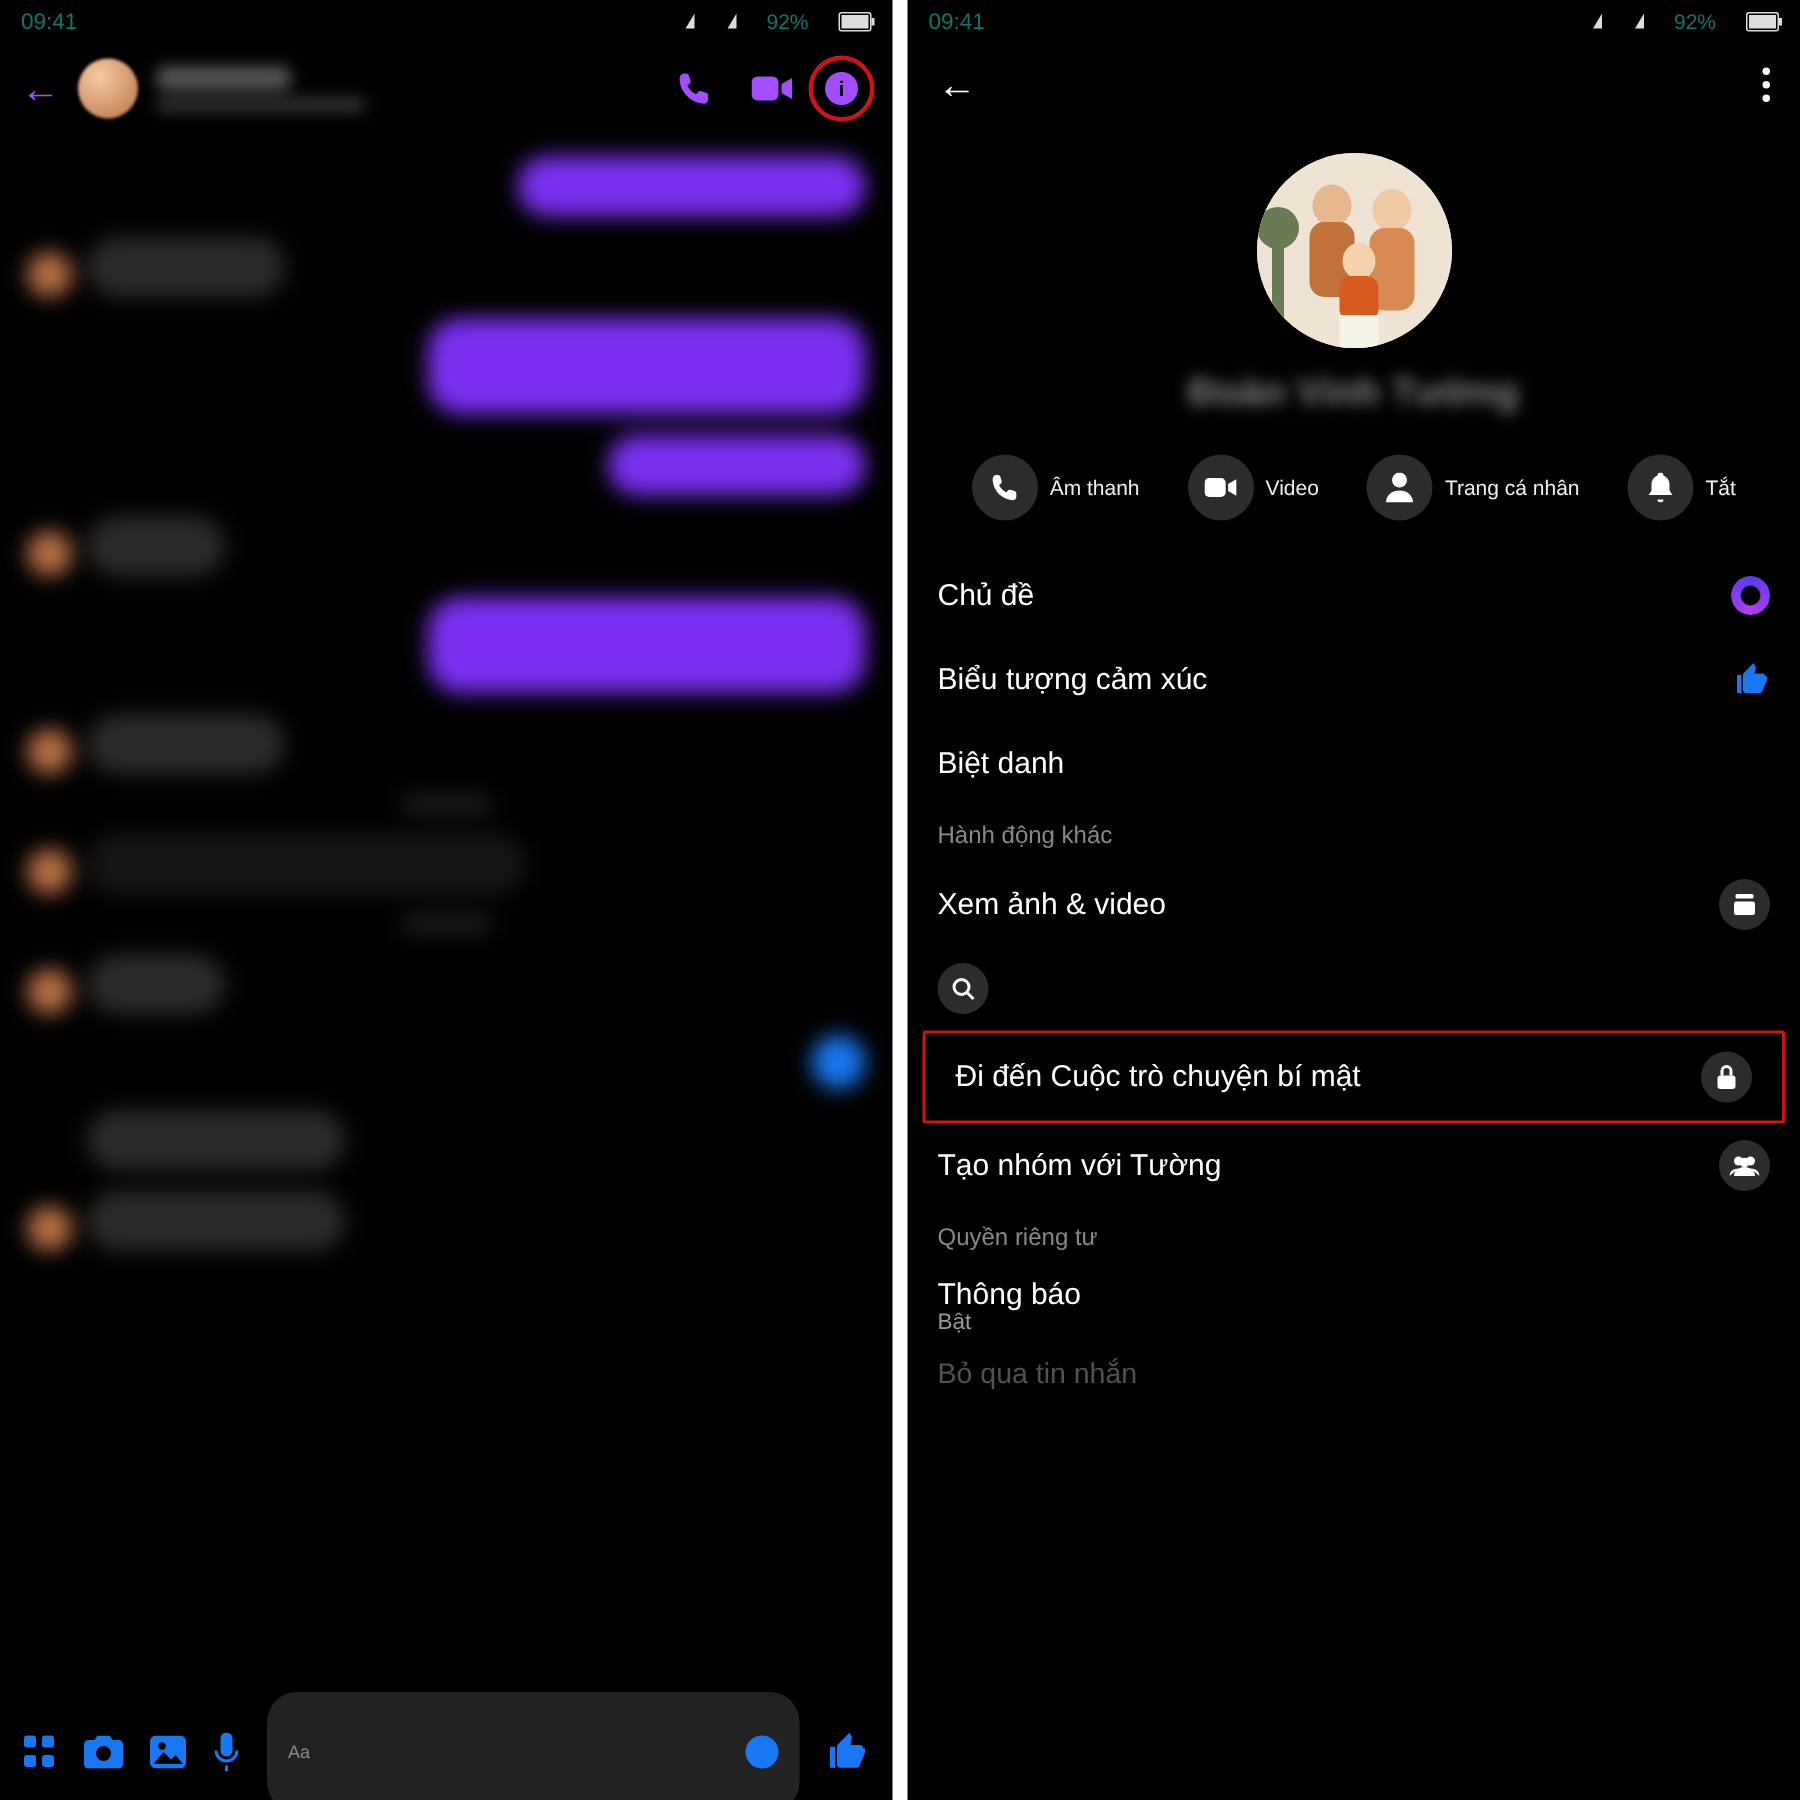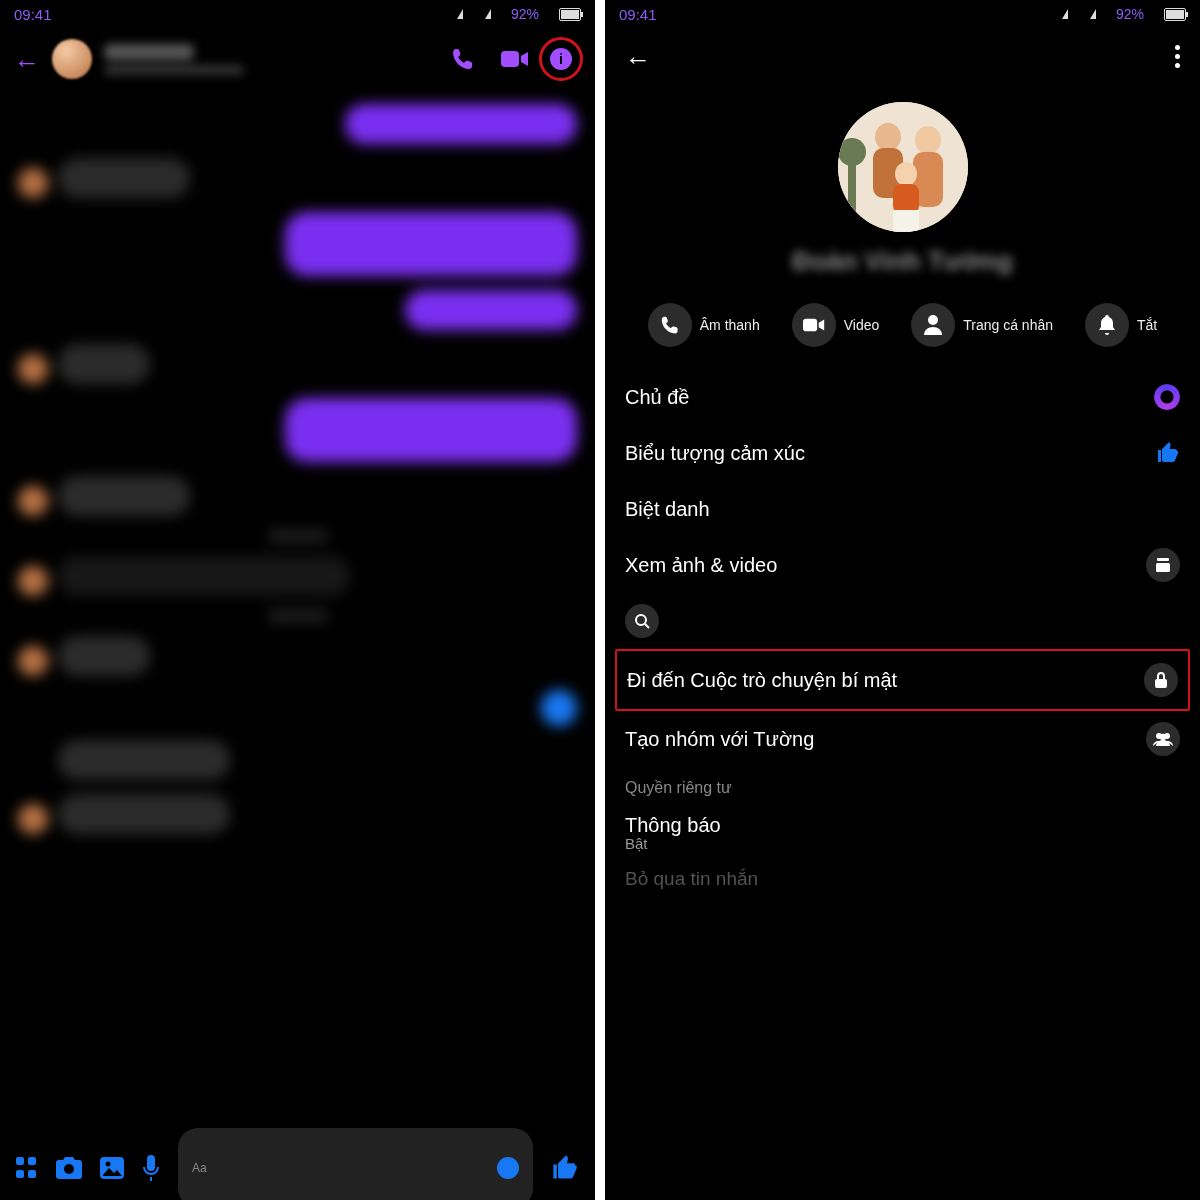--- a/index.html
+++ b/index.html
@@ -1,20 +1,20 @@
 <!DOCTYPE html>
 <html><head>
 <meta charset="utf-8">
 <style>
 html,body{margin:0;padding:0;background:#fff;font-family:-apple-system,Helvetica,Arial,sans-serif}
 .canvas{width:1200px;height:1200px;background:#fff;position:relative;display:flex;gap:10px;padding:0;box-sizing:border-box}
 .phone{flex:1;background:#000;color:#fff;position:relative;overflow:hidden}
 
 
-.status{height:28px;display:flex;align-items:center;justify-content:space-between;padding:0 14px;font-size:15px;color:#8b5cf6}
+.status{height:28px;display:flex;align-items:center;justify-content:space-between;padding:0 14px;font-size:15px;color:#0f766e}
 .status .right{display:flex;align-items:center;gap:20px;font-size:14px}
 .tri{width:0;height:0;border-left:6px solid transparent;border-right:0;border-bottom:10px solid #ddd;display:inline-block;margin-left:2px}
 .batt{width:20px;height:11px;border:1px solid #ddd;border-radius:2px;position:relative;display:inline-block}
 .batt::after{content:"";position:absolute;right:-3px;top:3px;width:2px;height:5px;background:#ddd}
 .batt i{position:absolute;left:1px;top:1px;bottom:1px;width:90%;background:#ddd}
 
 
 .chat-header{height:62px;display:flex;align-items:center;gap:12px;padding:0 14px}
 .back-arrow{color:#a24dff;font-size:26px;font-weight:bold}
 .avatar-sm{width:40px;height:40px;border-radius:50%;background:radial-gradient(circle at 35% 30%,#f6caa4,#b87244);filter:blur(1px)}
@@ -60,21 +60,21 @@
 .actions{display:flex;justify-content:center;gap:32px;margin:18px 0 22px}
 .act{display:flex;flex-direction:row;align-items:center;gap:8px;font-size:14px;color:#eee}
 .act .ic{width:44px;height:44px;border-radius:50%;background:#2c2c2c;display:flex;align-items:center;justify-content:center;font-size:20px;color:#fff}
 
 .list{padding:0 20px}
 .section-title{color:#888;font-size:16px;padding:12px 0 8px}
 .item{display:flex;align-items:center;justify-content:space-between;height:56px;font-size:20px;color:#fff}
 .item .end-ic{width:34px;height:34px;border-radius:50%;background:#2c2c2c;display:flex;align-items:center;justify-content:center;font-size:16px;color:#fff}
 .theme-ring{width:26px;height:26px;border-radius:50%;background:conic-gradient(#5a3cf0,#b13cf0,#5a3cf0);-webkit-mask:radial-gradient(circle,transparent 6px,#000 7px);mask:radial-gradient(circle,transparent 6px,#000 7px)}
 .like-ic{color:#1877f2;font-size:24px}
-.item.boxed{border:2px solid #d1111b;margin:0 -10px;padding:0 10px;height:58px;border-radius:2px}
+.item.boxed{border:2px solid #d1111b;margin:0 -10px;padding:0 20px;height:58px;border-radius:2px}
 .sub{font-size:15px;color:#999;margin-top:-10px;padding-bottom:8px}
 .cut{color:#888;font-size:19px;padding-top:8px;opacity:.6}
 
 svg{display:block}
 </style>
 </head>
 <body>
 <div class="canvas">
 
 <div class="phone">
@@ -285,20 +285,21 @@
       <span class="like-ic">
             <svg width="24" height="24" viewBox="0 0 24 24" fill="#1877f2">
               <path d="M2 21h3V9H2v12zm19-11c0-1.1-.9-2-2-2h-5.3l.8-3.8v-.5c0-.4-.2-.8-.4-1.1L13 1 6.6 7.6C6.2 8 6 8.5 6 9v10c0 1.1.9 2 2 2h9c.8 0 1.5-.5 1.8-1.2l3-7c.1-.3.2-.5.2-.8v-2z"></path>
             </svg>
           </span>
     </div>
     <div class="item">
       <span>Biệt danh</span>
     </div>
 
+    <div class="section-title">Hành động khác</div>
 
     <div class="item">
       <span>Xem ảnh &amp; video</span>
       <span class="end-ic">
             <svg width="16" height="16" viewBox="0 0 16 16" fill="#fff">
               <rect x="2" y="1" width="12" height="3" rx="1"></rect>
               <rect x="1" y="6" width="14" height="9" rx="1.5"></rect>
             </svg>
           </span>
     </div>

